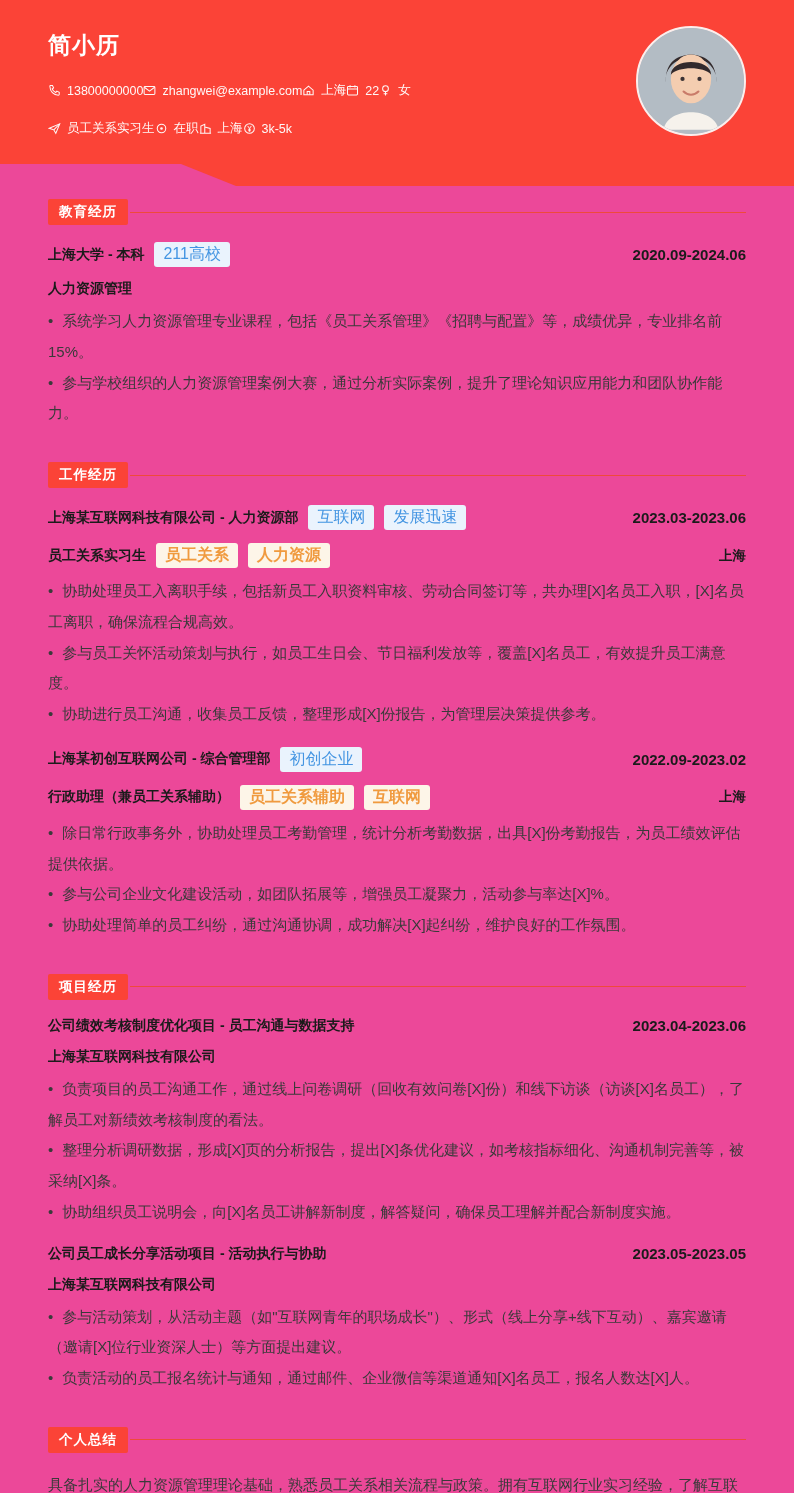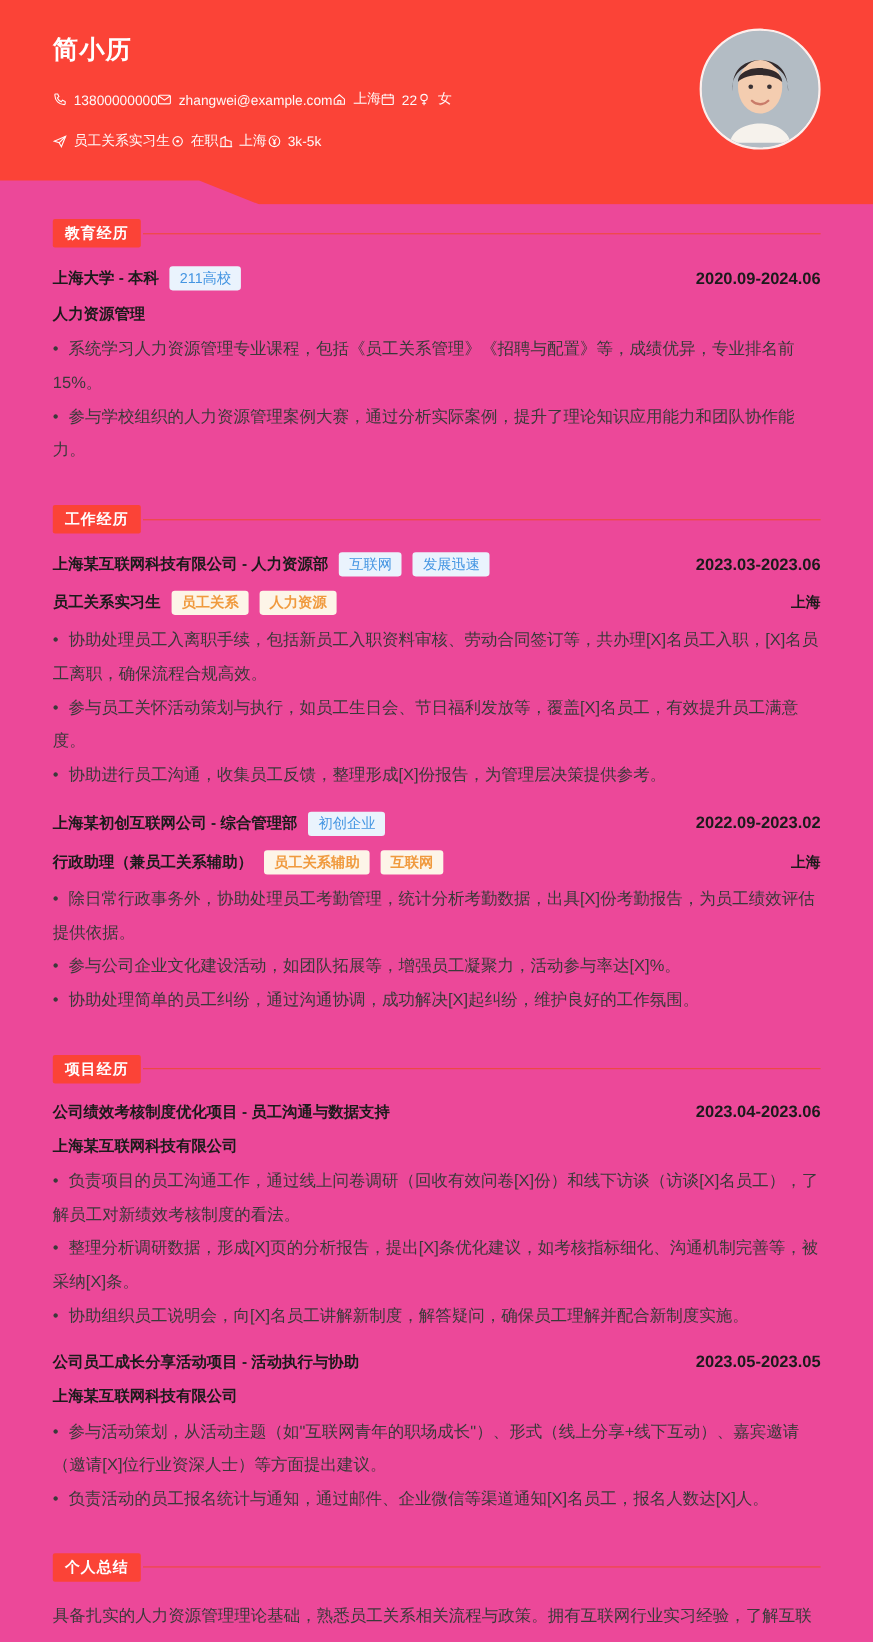--- a/index.html
+++ b/index.html
@@ -29,21 +29,21 @@
   .sec.first { margin-top:13px; }
 
   .entry-row { display:flex; justify-content:space-between; align-items:center; margin-top:17px; }
   .entry-left { display:flex; align-items:center; }
   .entry-title { font-size:14px; font-weight:700; color:#1b1b1b; }
   .entry-date { font-size:15px; font-weight:700; color:#1b1b1b; }
   .entry-sub-row { display:flex; justify-content:space-between; align-items:center; margin-top:13px; }
   .entry-sub { font-size:14px; font-weight:700; color:#1b1b1b; display:flex; align-items:center; }
   .entry-loc { font-size:13.5px; font-weight:700; color:#1b1b1b; }
 
-  .tag { font-size:13px; padding:2px 9px; border-radius:3px; margin-left:10px; white-space:nowrap; }
+  .tag { font-size:16px; padding:2px 9px; border-radius:3px; margin-left:10px; white-space:nowrap; }
   .tag-blue { background:#EAF3FD; color:#4495E2; }
   .tag-orange { background:#FDF5E8; color:#F09A3E; }
 
   .bullets { margin-top:8px; }
   .bullet { font-size:15px; color:#3a3a3a; line-height:2.05; }
   .bullet::before { content:"•"; margin-right:9px; color:#3a3a3a; }
 
   .summary-text { margin-top:16px; font-size:15px; color:#3a3a3a; line-height:2.15; }
 
   

